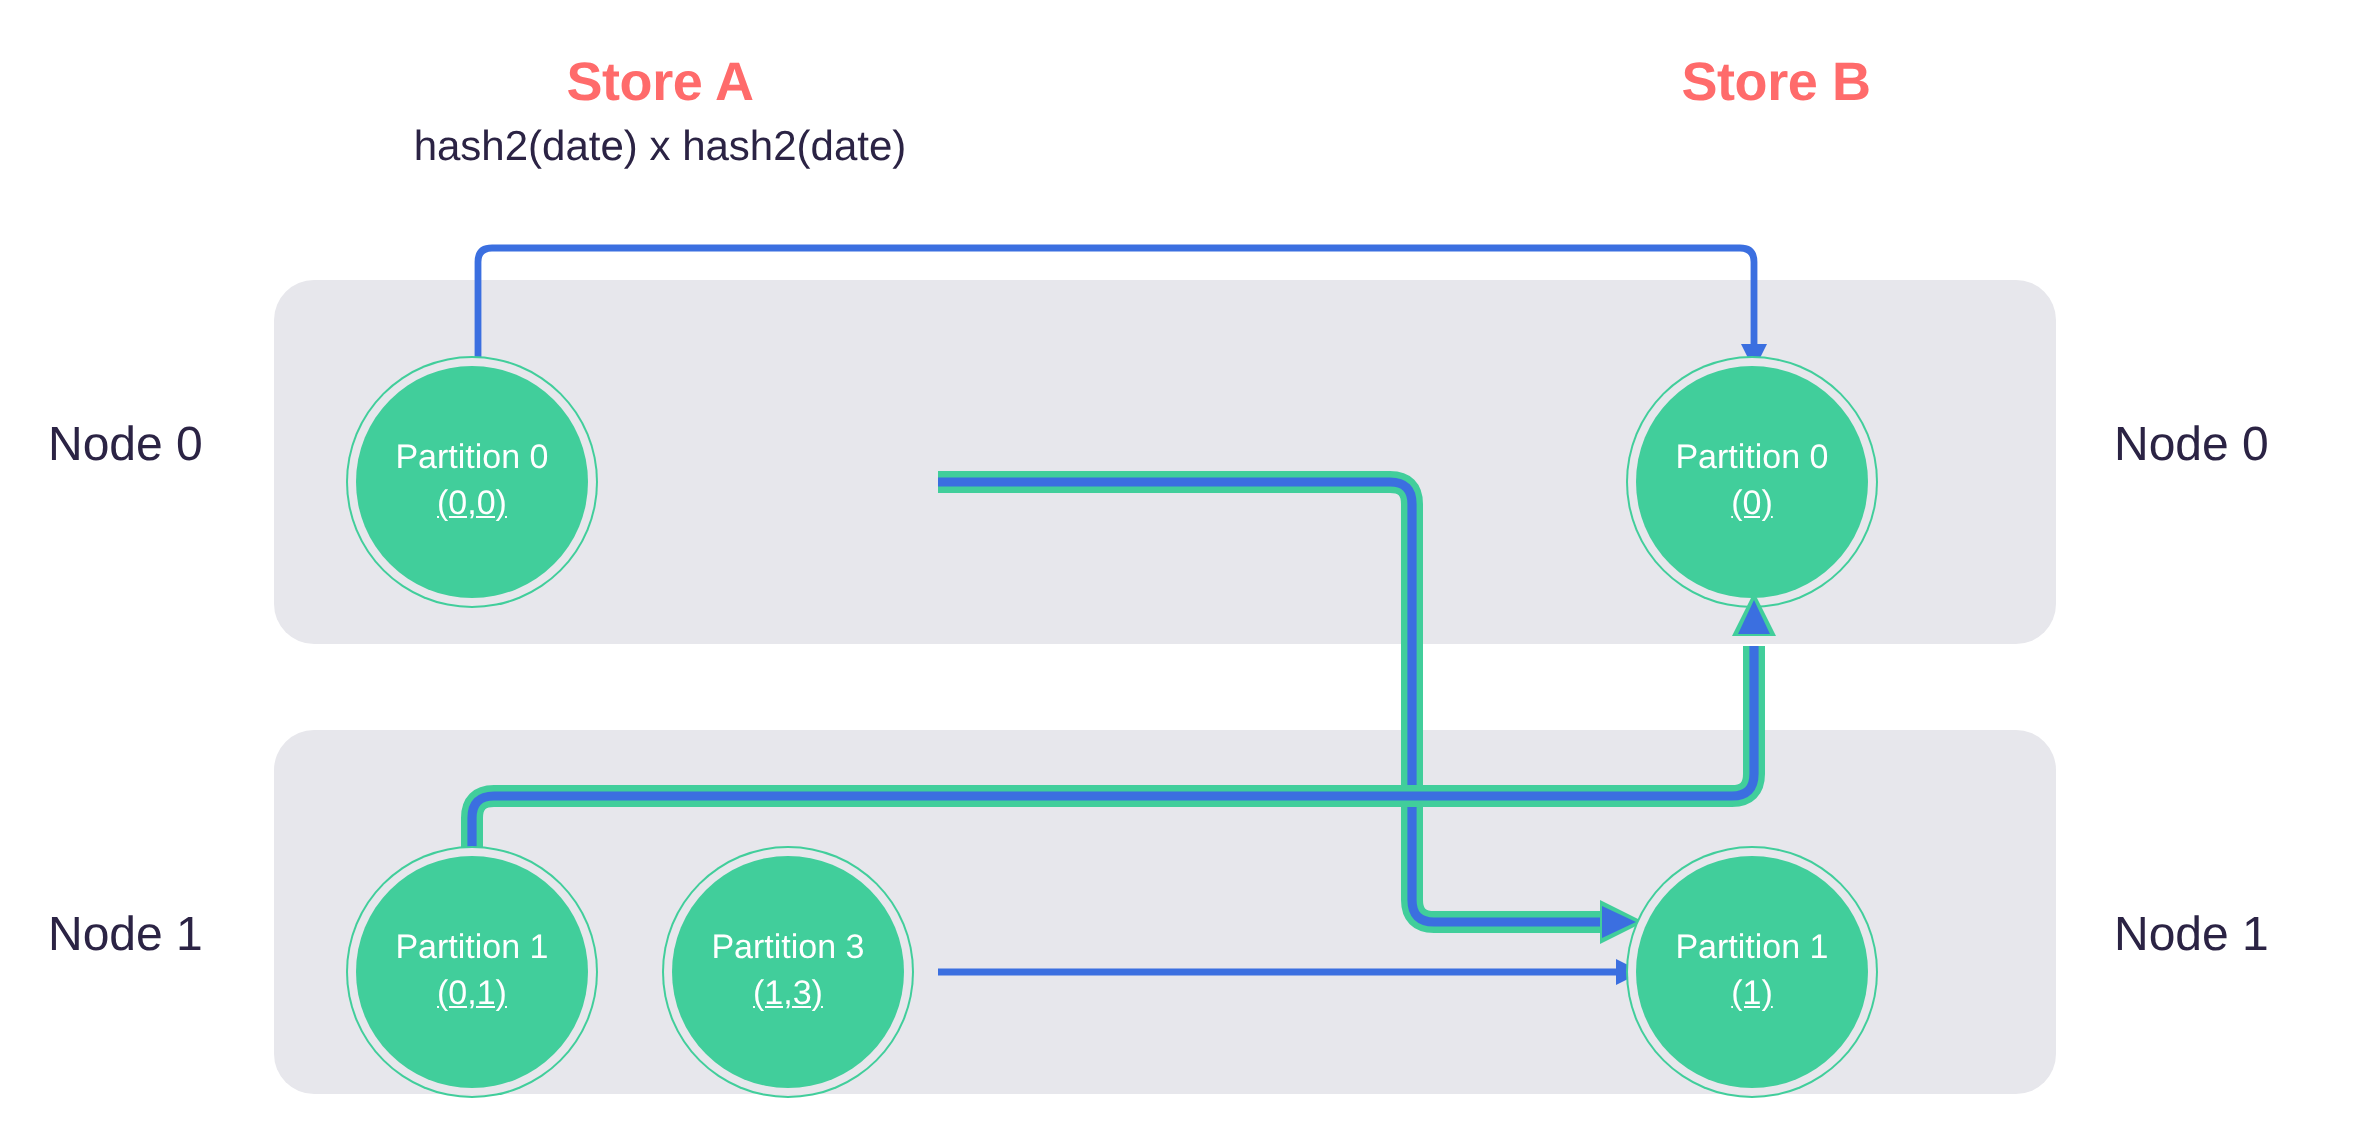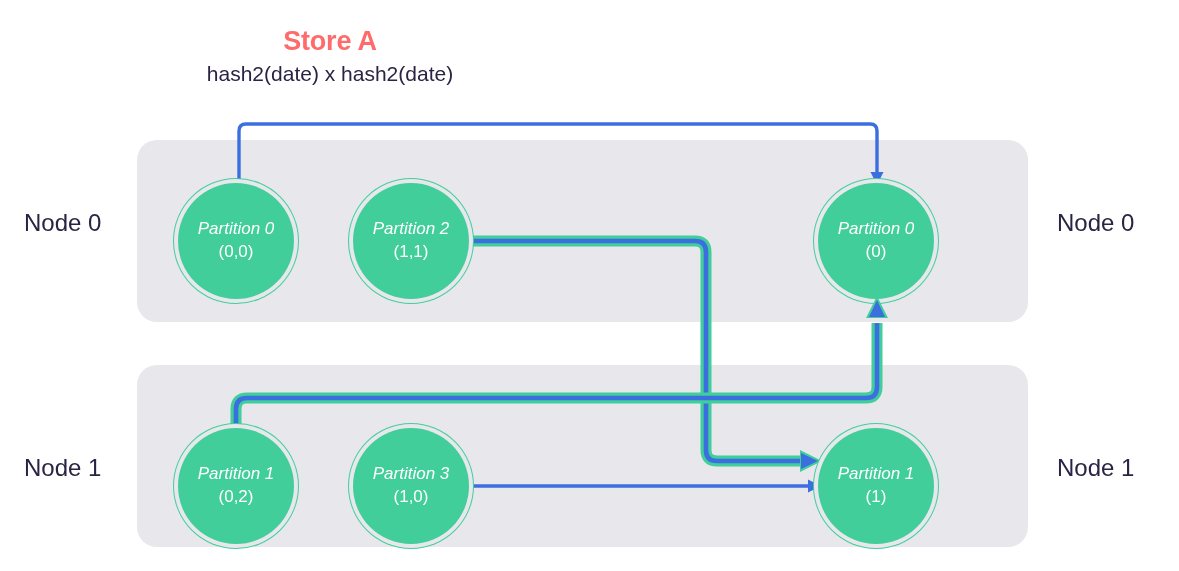--- a/index.html
+++ b/index.html
@@ -74,27 +74,27 @@
     box-shadow: 0 0 0 4px #E7E7EC, 0 0 0 5px #41CE9B;
     display: flex;
     flex-direction: column;
     align-items: center;
     justify-content: center;
     color: #ffffff;
     font-size: 17px;
     line-height: 1.35;
     z-index: 6;
   }
-  .partition .p-name { white-space: nowrap; font-style: italic; }
-  .partition .p-key  { white-space: nowrap; }
+  .partition .p-name { white-space: nowrap; }
+  .partition .p-key  { white-space: nowrap; text-decoration: underline; }
 
   #partition-a0 { left: 178px; top: 183px; }
   #partition-a2 { left: 353px; top: 183px; }
   #partition-a1 { left: 178px; top: 428px; }
-  #partition-a3 { left: 353px; top: 428px; text-align: right; }
+  #partition-a3 { left: 336px; top: 428px; text-align: right; }
   #partition-b0 { left: 818px; top: 183px; }
   #partition-b1 { left: 818px; top: 428px; }
 
   
   #edge-layer {
     position: absolute;
     left: 0;
     top: 0;
     width: 1179px;
     height: 571px;
@@ -115,20 +115,21 @@
 <body>
 
 <div id="stage">
 
   <div class="store-header" id="store-a-header">
     <div class="store-title">Store A</div>
     <div class="store-sub">hash2(date) x hash2(date)</div>
   </div>
 
   <div class="store-header" id="store-b-header">
+    <div class="store-title">Store B</div>
   </div>
 
   <div class="node-panel" id="node-panel-0"></div>
   <div class="node-panel" id="node-panel-1"></div>
 
   <div class="node-label" id="node-label-left-0">Node 0</div>
   <div class="node-label" id="node-label-left-1">Node 1</div>
   <div class="node-label" id="node-label-right-0">Node 0</div>
   <div class="node-label" id="node-label-right-1">Node 1</div>
 
@@ -154,32 +155,28 @@
     <g>
       <path d="M 236 428 L 236 409 Q 236 398 247 398 L 866 398 Q 877 398 877 387 L 877 323" fill="none" stroke="#41CE9B" stroke-width="11" stroke-linecap="butt" stroke-linejoin="round"></path>
       <path d="M 236 428 L 236 409 Q 236 398 247 398 L 866 398 Q 877 398 877 387 L 877 323" fill="none" stroke="#3B6FE0" stroke-width="4.6" stroke-linecap="butt" stroke-linejoin="round"></path>
     </g>
   </svg>
 
   <div class="partition" id="partition-a0">
     <span class="p-name">Partition 0</span>
     <span class="p-key">(0,0)</span>
   </div>
-  <div class="partition" id="partition-a2">
-    <span class="p-name">Partition 2</span>
-    <span class="p-key">(1,1)</span>
-  </div>
 
   <div class="partition" id="partition-a1">
     <span class="p-name">Partition 1</span>
-    <span class="p-key">(0,2)</span>
+    <span class="p-key">(0,1)</span>
   </div>
   <div class="partition" id="partition-a3">
     <span class="p-name">Partition 3</span>
-    <span class="p-key">(1,0)</span>
+    <span class="p-key">(1,3)</span>
   </div>
 
   <div class="partition" id="partition-b0">
     <span class="p-name">Partition 0</span>
     <span class="p-key">(0)</span>
   </div>
   <div class="partition" id="partition-b1">
     <span class="p-name">Partition 1</span>
     <span class="p-key">(1)</span>
   </div>

